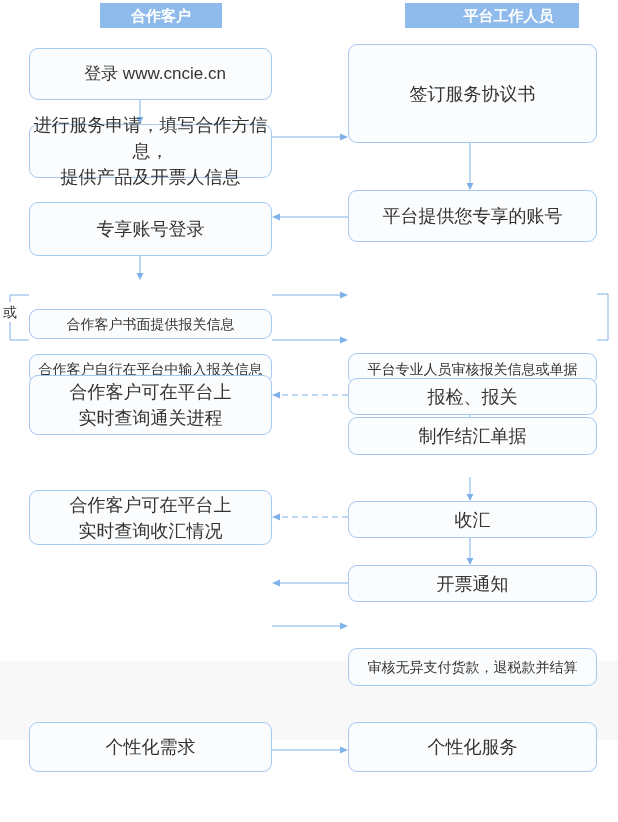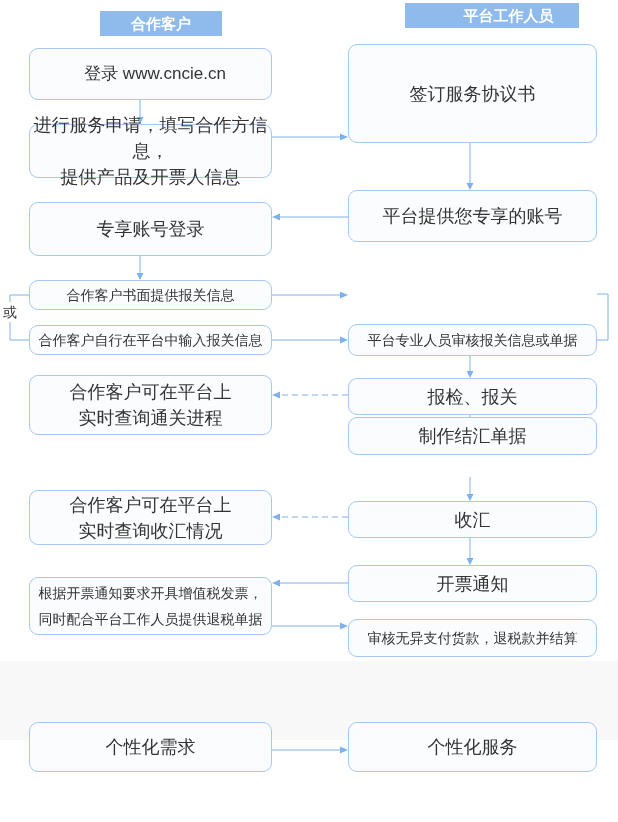--- a/index.html
+++ b/index.html
@@ -14,32 +14,32 @@
   html,body{margin:0;padding:0;background:#ffffff;}
   .stage{
     position:relative;width:618px;height:822px;background:#ffffff;overflow:hidden;
     font-family:"Liberation Sans","DejaVu Sans",sans-serif;color:var(--text-color);
   }
   .band{position:absolute;left:0;top:661px;width:618px;height:79px;background:var(--band-bg);}
   .badge{
     position:absolute;top:3px;height:25px;line-height:25px;text-align:center;
     background:var(--badge-bg);color:var(--badge-text);font-size:15px;font-weight:bold;
   }
-  .badge.customer{left:100px;width:122px;margin-top:8px;}
+  .badge.customer{left:100px;width:122px;}
   .badge.staff{left:405px;width:141px;padding-left:33px;}
   .box{
     position:absolute;box-sizing:border-box;
     border:1px solid var(--box-border);border-radius:9px;background:var(--box-fill);
     display:flex;align-items:center;justify-content:center;text-align:center;
     font-size:18px;line-height:26px;
   }
   .box span{white-space:pre-line;}
   .box.left{left:29px;width:243px;}
   .box.right{left:348px;width:249px;}
-  .box.small{font-size:14px;}
+  .box.small{font-size:14px;margin-top:29px;}
   .box.serif{font-family:"Liberation Serif","DejaVu Serif",serif;font-size:18px;}
   .box.login{font-size:17px;padding-left:9px;}
   svg.wires{position:absolute;left:0;top:0;color:var(--line-color);}
   svg.wires path{stroke:currentColor;stroke-width:1;fill:none;}
   svg.wires path.head{fill:currentColor;stroke:none;}
   svg.wires path.dash{stroke-dasharray:6 4;}
   .or-label{
     position:absolute;left:1px;top:302px;width:18px;height:20px;line-height:20px;
     background:#ffffff;font-size:14px;text-align:center;
   }
@@ -126,24 +126,20 @@
     <span>合作客户自行在平台中输入报关信息</span>
   </div>
   <div class="box left" style="top:375px;height:60px">
     <span>合作客户可在平台上
 实时查询通关进程</span>
   </div>
   <div class="box left" style="top:490px;height:55px">
     <span>合作客户可在平台上
 实时查询收汇情况</span>
   </div>
-  <div class="box left small" style="top:577px;height:58px">
-    <span>根据开票通知要求开具增值税发票，
-同时配合平台工作人员提供退税单据</span>
-  </div>
   <div class="box left serif" style="top:722px;height:50px">
     <span>个性化需求</span>
   </div>
 
   <div class="box right serif" style="top:44px;height:99px">
     <span>签订服务协议书</span>
   </div>
   <div class="box right" style="top:190px;height:52px">
     <span>平台提供您专享的账号</span>
   </div>

